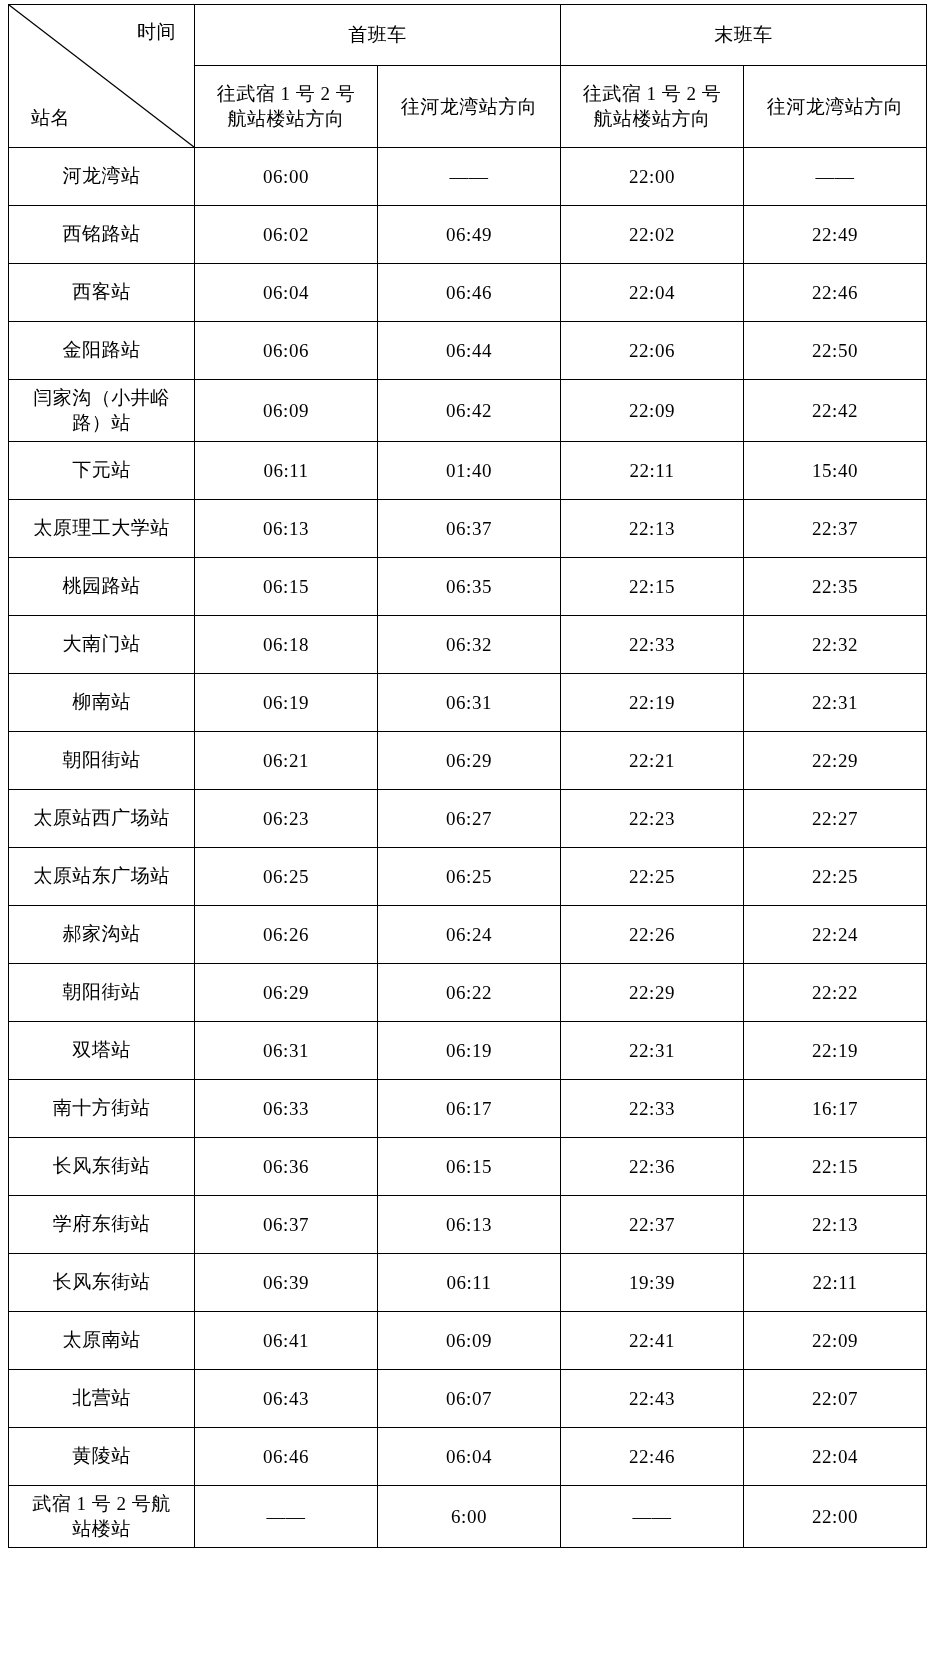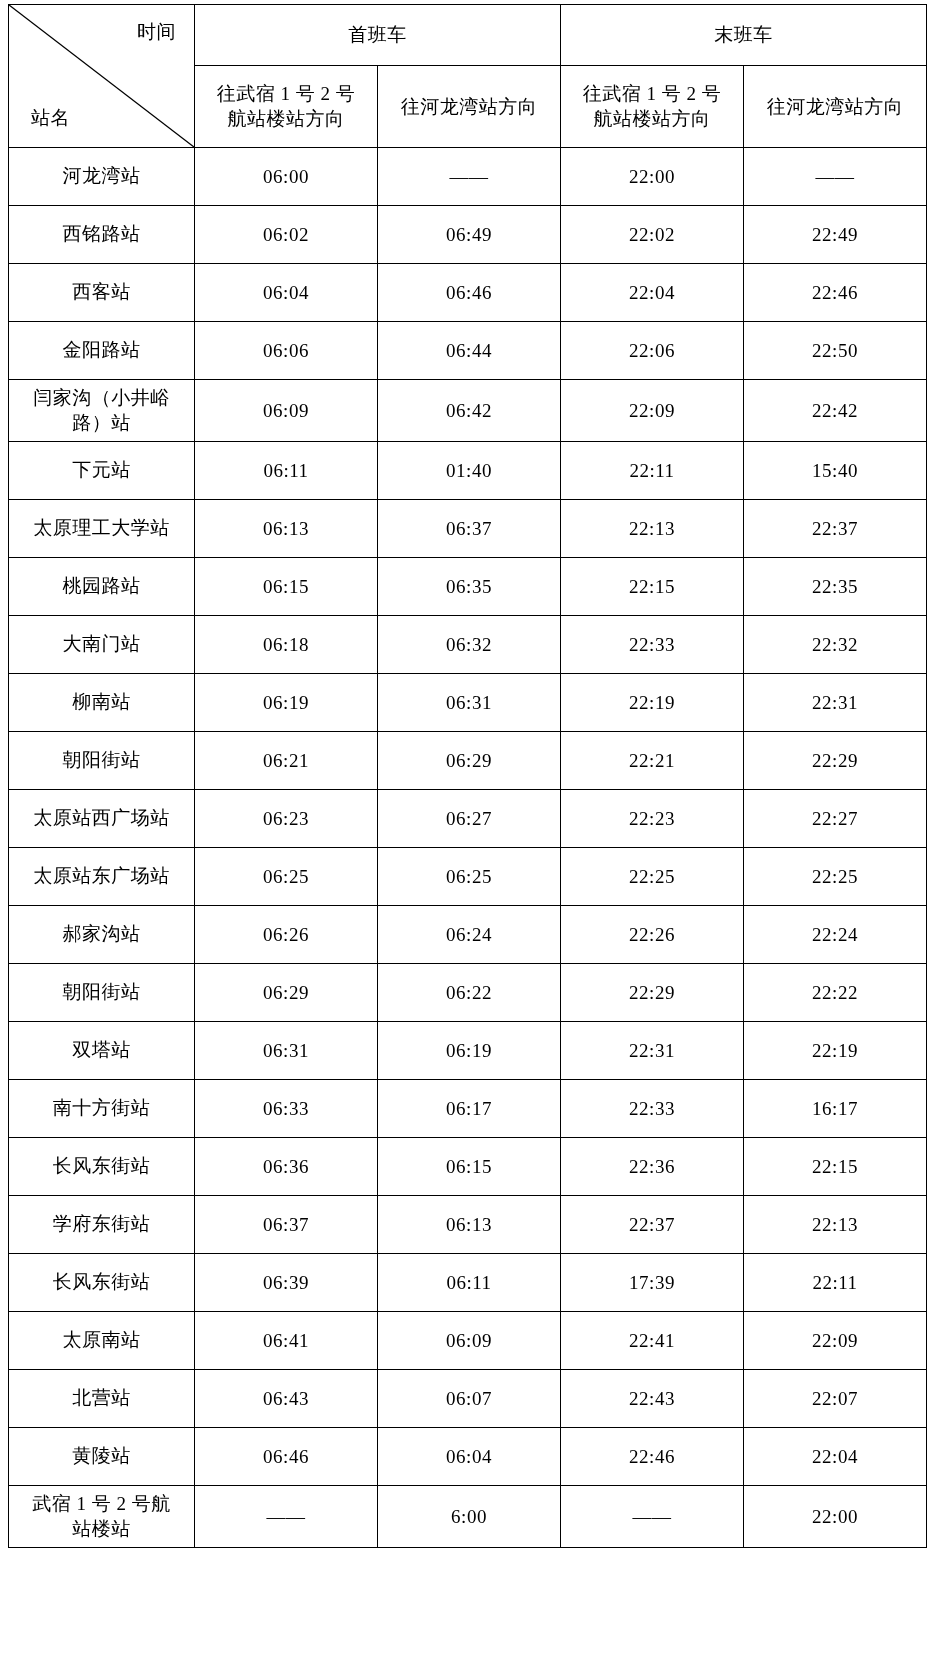--- a/index.html
+++ b/index.html
@@ -258,21 +258,21 @@
           <td class="station">学府东街站</td>
           <td class="time">06:37</td>
           <td class="time">06:13</td>
           <td class="time">22:37</td>
           <td class="time">22:13</td>
         </tr>
         <tr>
           <td class="station">长风东街站</td>
           <td class="time">06:39</td>
           <td class="time">06:11</td>
-          <td class="time">17:39</td>
+          <td class="time">19:39</td>
           <td class="time">22:11</td>
         </tr>
         <tr>
           <td class="station">太原南站</td>
           <td class="time">06:41</td>
           <td class="time">06:09</td>
           <td class="time">22:41</td>
           <td class="time">22:09</td>
         </tr>
         <tr>

